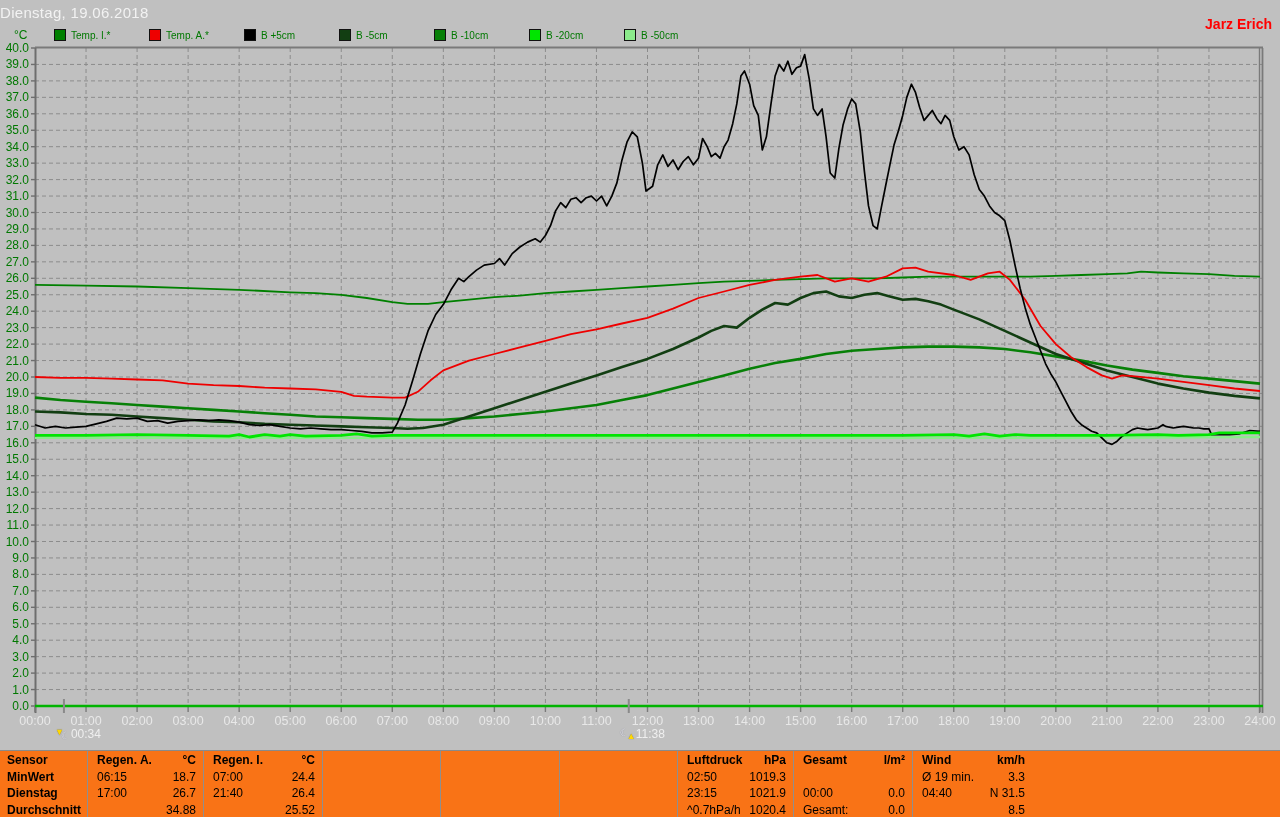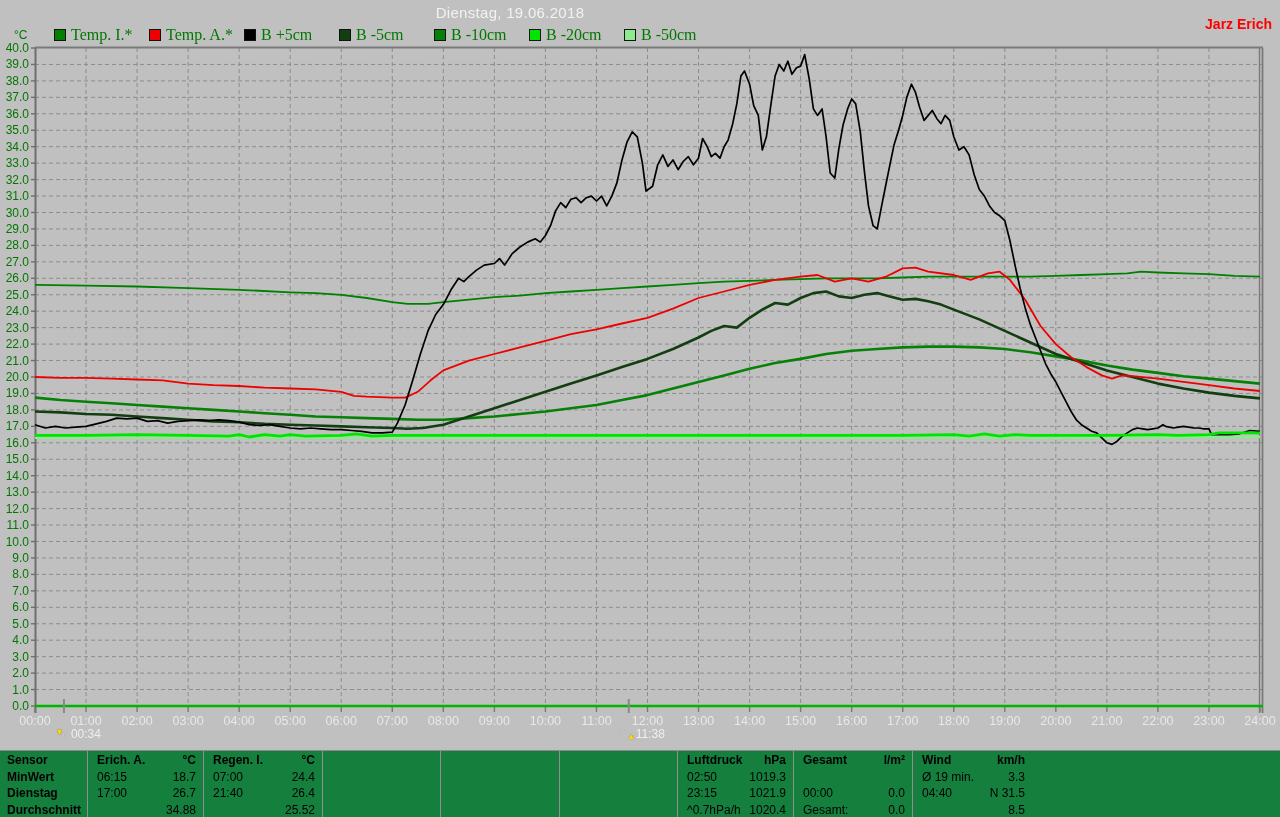--- a/index.html
+++ b/index.html
@@ -1,35 +1,35 @@
 <!DOCTYPE html>
 <html><head>
 <meta charset="utf-8">
 <style>
   html,body{margin:0;padding:0;}
   body{
     width:1280px;height:817px;background:#C0C0C0;overflow:hidden;position:relative;
     font-family:"Liberation Sans", sans-serif;
     -webkit-font-smoothing:none;
   }
-  #title{position:absolute;top:4px;left:0;width:1020px;text-align:center;
+  #title{position:absolute;top:4px;left:0;width:1020px;
     color:#F2F2F2;font-size:15px;letter-spacing:.3px;}
   #author{position:absolute;top:16px;right:8px;color:#FF0000;font-size:14px;font-weight:bold;}
   #legend{position:absolute;top:28px;left:14px;display:flex;align-items:center;height:14px;}
   #legend .unit{color:#007800;font-size:12px;width:40px;}
   .legend-item{display:flex;align-items:center;width:95px;}
   .legend-item .swatch{width:10px;height:10px;border:1px solid #111;margin-right:5px;flex:none;}
-  .legend-item .lbl{color:#007800;font-size:16px;white-space:nowrap;font-family:Liberation Serif, serif;}
+  .legend-item .lbl{color:#007800;font-size:10px;white-space:nowrap;}
   #plot{position:absolute;top:0;left:0;}
   .marker{position:absolute;display:flex;align-items:flex-start;color:#EFEFEF;font-size:12px;}
   .marker .ic{position:relative;width:15px;height:14px;margin-right:1px;flex:none;}
   .marker .ic .a{position:absolute;font-size:9px;color:#FFD800;text-shadow:0 0 1px #555;}
   .marker .ic .m{position:absolute;font-size:10px;color:#FFFFFF;text-shadow:0 0 1px #446;}
   #stats-table{
-    position:absolute;left:0;top:750px;width:1280px;height:67px;background:#15803d;
+    position:absolute;left:0;top:750px;width:1280px;height:67px;background:#f97316;
     border-top:1px solid #8A8A8A;display:grid;
     grid-template-columns:88px 116px 119px 118px 119px 118px 116px 119px 119px 1fr;
     grid-template-rows:18px 16px 16px 17px;
     font-size:12px;color:#000;
   }
   .cell{display:flex;justify-content:space-between;align-items:center;overflow:hidden;white-space:nowrap;}
   .cell.sep{border-right:1px solid #8F8F8F;}
   .cell .l{padding-left:9px;}
   .cell .r{padding-right:7px;text-align:right;}
   .cell.head, .cell .hd{font-weight:bold;}
@@ -298,21 +298,21 @@
         <span class="a" style="left: 7px; top: 4px;">▲</span>
         <span class="m" style="left: 0px; top: 0px;">☾</span>
       </span>
       <span>11:38</span>
     </div>
   </div>
 
 <div id="stats-table">
     <div class="cell rowlab sep head">Sensor</div>
     <div class="cell sep">
-      <span class="l hd">Erich. A.</span>
+      <span class="l hd">Regen. A.</span>
       <span class="r hd">°C</span>
     </div>
     <div class="cell sep">
       <span class="l hd">Regen. I.</span>
       <span class="r hd">°C</span>
     </div>
     <div class="cell sep">
       <span class="l hd"></span>
       <span class="r hd"></span>
     </div>

